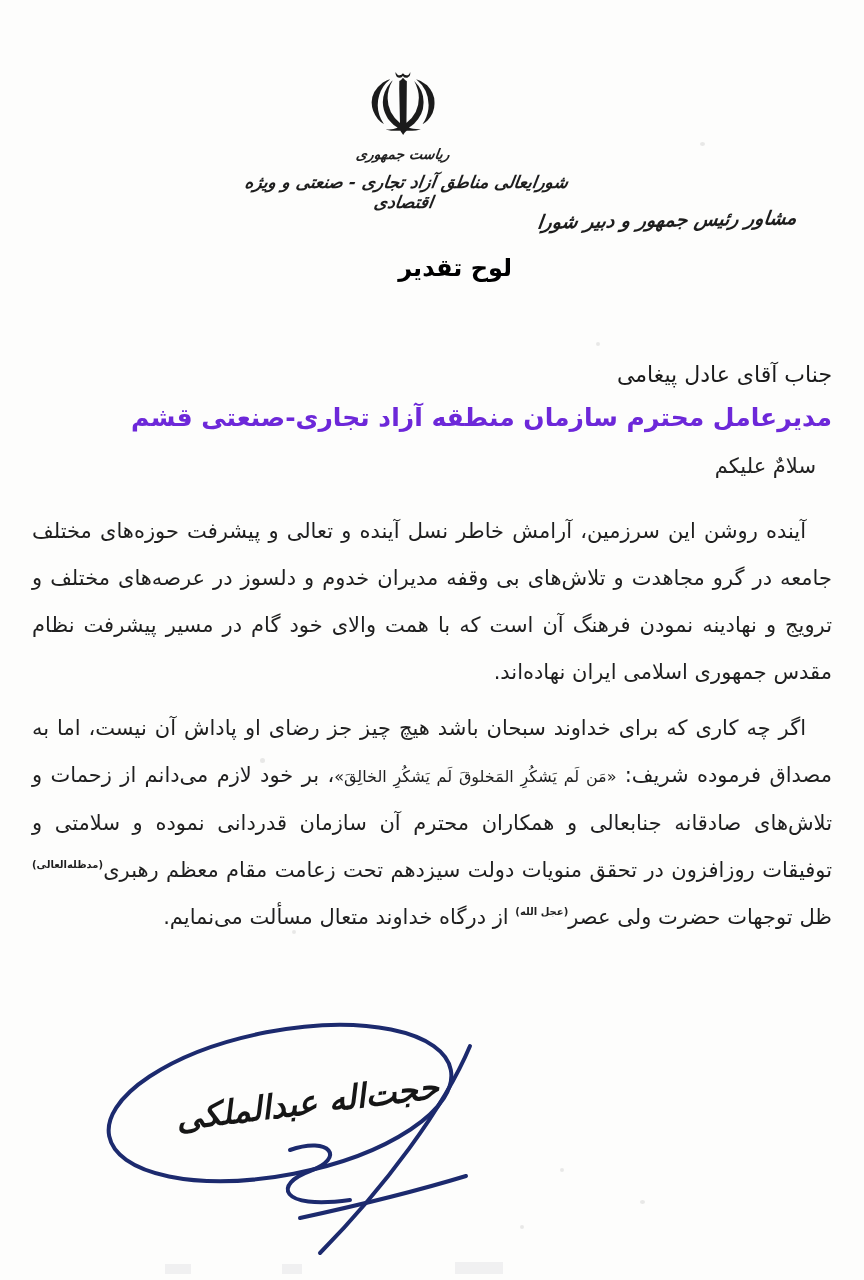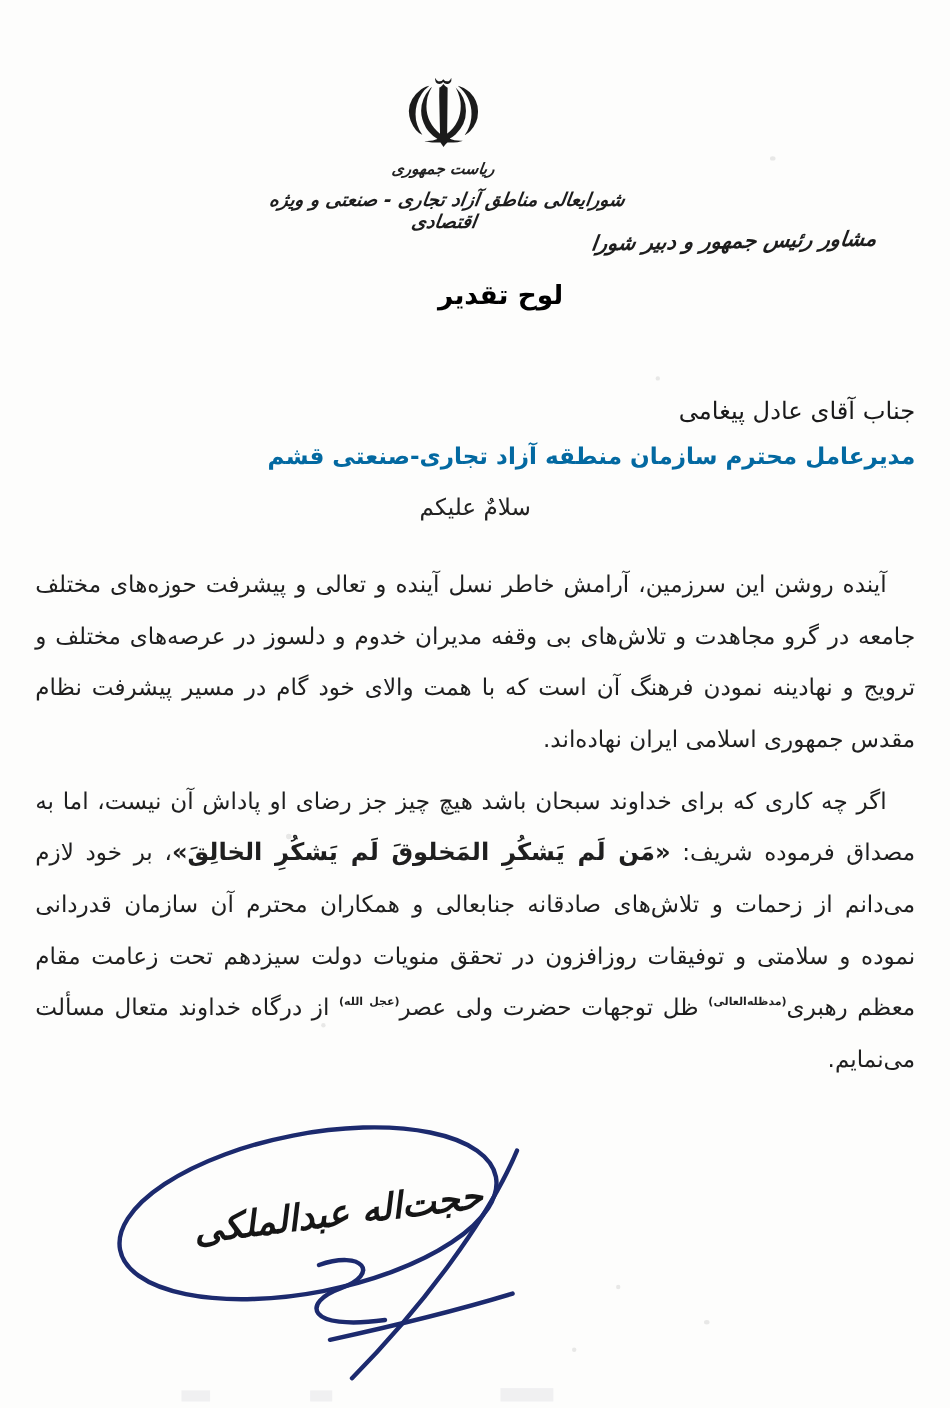--- a/index.html
+++ b/index.html
@@ -37,37 +37,37 @@
     color:#1d1d1d;transform:skewX(-8deg) rotate(-1deg);
   }
   .doc-title{
     position:absolute;top:254px;left:352px;width:160px;
     text-align:right;font-size:24px;font-weight:bold;color:#000000;
     letter-spacing:1px;
   }
   
   .recipient{position:absolute;top:362px;right:32px;left:32px;}
   .recipient .name{font-size:22px;font-weight:normal;margin:0 0 16px 0;color:#1a1a1a;}
-  .recipient .role{font-size:21px;font-weight:bold;margin:0 0 22px 0;color:#0369a1;}
-  .recipient .greeting{font-size:21px;margin:0;color:#222;text-align:center;}
+  .recipient .role{font-size:25px;font-weight:bold;margin:0 0 22px 0;color:#6d28d9;}
+  .recipient .greeting{font-size:21px;margin:16px;color:#222;}
   
   .body-text{
     position:absolute;top:508px;right:32px;left:32px;
     font-size:21px;line-height:47px;color:#1f1f1f;
     text-align:justify;
   }
   .body-text p{margin:0 0 9px 0;}
   .body-text p.indent{text-indent:26px;}
   .body-text p.bold{font-weight:bold;}
   .u{
     text-decoration:underline;
     text-underline-offset:7px;
     text-decoration-thickness:1.8px;
   }
-  .quote{font-weight:bold;font-size:22px;}
+  .quote{font-weight:normal;font-size:16px;}
   sup.honorific{font-size:10px;font-weight:bold;line-height:0;vertical-align:9px;}
   
   .signature{position:absolute;top:1008px;left:78px;width:490px;height:266px;}
   
   .speck{position:absolute;border-radius:50%;background:#8a8a8a;opacity:.18;}
   .smudge{position:absolute;background:#e9e9ec;opacity:.7;}
 </style>
 </head>
 <body>
 

